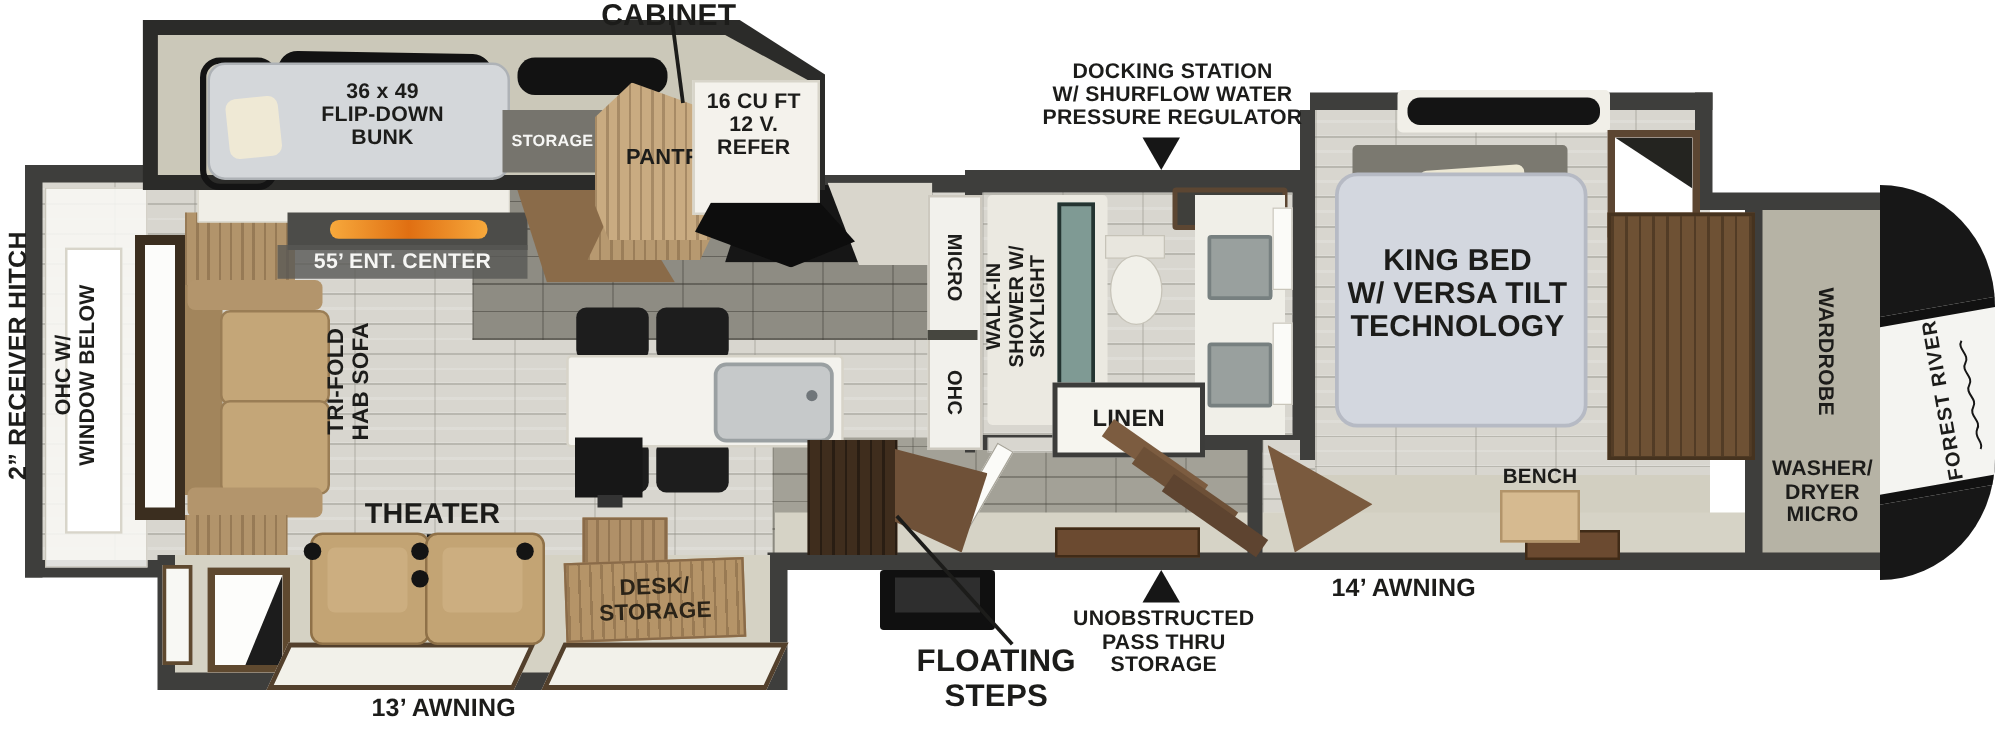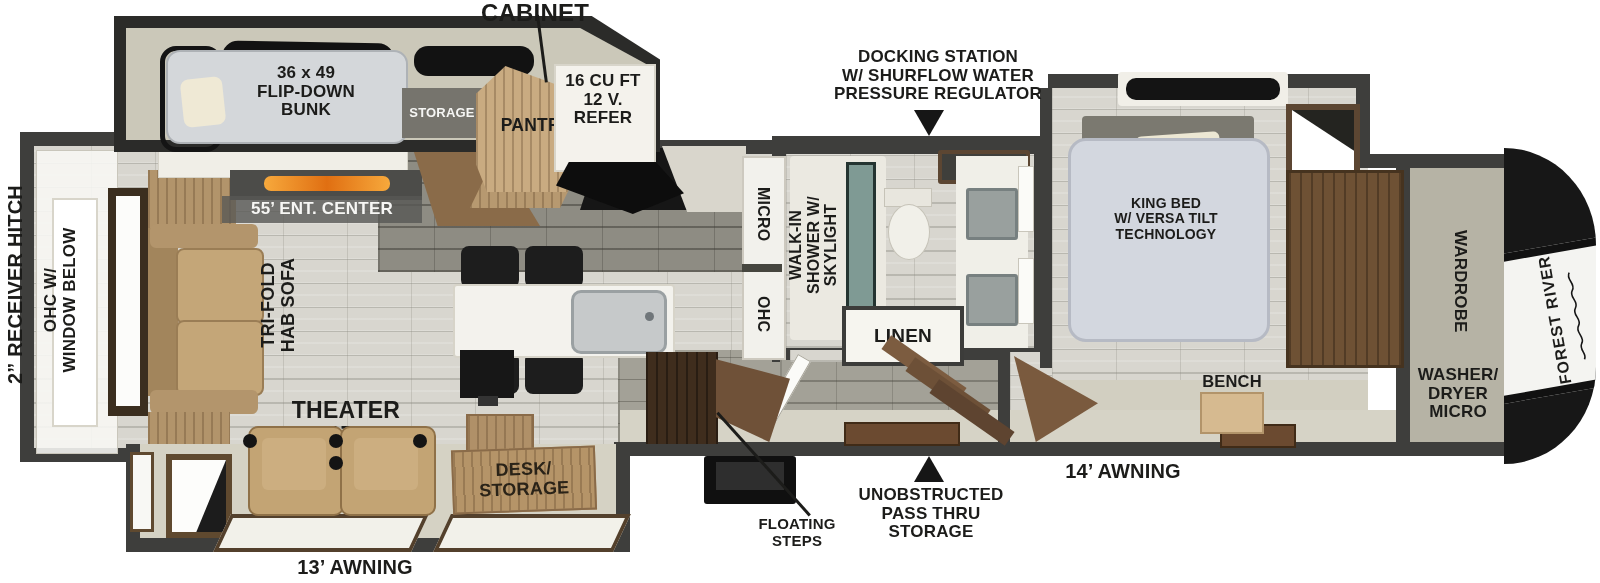--- a/index.html
+++ b/index.html
@@ -125,21 +125,21 @@
   <div class="abs" style="left:902px;top:382px;width:92px;height:17px;background:#6d5037;transform:rotate(35deg);"></div>
   <div class="abs" style="left:926px;top:404px;width:92px;height:17px;background:#5e4430;transform:rotate(35deg);"></div>
   <div class="abs" style="left:1014px;top:356px;width:84px;height:86px;background:#7a5a3e;clip-path:polygon(0 0,100% 55%,26% 100%);"></div>
   <div class="abs" style="left:704px;top:456px;width:92px;height:48px;background:#101010;border-radius:3px;"></div>
   <div class="abs" style="left:716px;top:462px;width:68px;height:28px;background:#2e2e2e;"></div>
   <div class="abs" style="left:1220px;top:424px;width:72px;height:20px;background:#6b4a30;border:2px solid #402b17;"></div>
 
   <div class="abs" style="left:1082px;top:116px;width:172px;height:28px;background:#7b7970;border-radius:4px;"></div>
   <div class="abs" style="left:1136px;top:134px;width:84px;height:28px;background:#ece7d3;border-radius:6px;transform:rotate(-4deg);"></div>
   <div class="abs" style="left:1068px;top:138px;width:196px;height:198px;background:#d3d7df;border:3px solid #b6bac4;border-radius:18px;"></div>
-  <div class="abs lbl" style="left:1078px;top:196px;width:176px;height:64px;font-size:14px;">
+  <div class="abs lbl" style="left:1078px;top:196px;width:176px;height:64px;font-size:24px;">
     <div>KING BED</div>
     <div>W/ VERSA TILT</div>
     <div>TECHNOLOGY</div>
   </div>
   <div class="abs" style="left:1118px;top:72px;width:170px;height:34px;background:#f1efe8;border-radius:4px;"></div>
   <div class="abs" style="left:1126px;top:78px;width:154px;height:22px;background:#141414;border-radius:10px;"></div>
   <div class="abs" style="left:1286px;top:104px;width:62px;height:74px;background:#ffffff;border:6px solid #5c4632;">
     <div class="abs" style="left:0;top:0;width:100%;height:100%;background:#242420;clip-path:polygon(0 0,100% 0,100% 55%);"></div>
   </div>
   <div class="abs grainV" style="left:1286px;top:170px;width:112px;height:192px;background-color:#6e5134;border:3px solid #46331f;"></div>
@@ -216,21 +216,21 @@
   <div class="abs lbl" style="left:818px;top:48px;width:240px;height:60px;font-size:17px;">
     <div>DOCKING STATION</div>
     <div>W/ SHURFLOW WATER</div>
     <div>PRESSURE REGULATOR</div>
   </div>
   <div class="abs" style="left:914px;top:110px;width:0;height:0;border-left:15px solid transparent;border-right:15px solid transparent;border-top:26px solid #161616;"></div>
 
   <div class="abs lbl vup flex-c" style="left:0px;top:165px;width:30px;height:240px;font-size:20px;">2” RECEIVER HITCH</div>
 
   <div class="abs" style="left:716px;top:413px;width:2.5px;height:138px;background:#1c1c1a;transform:rotate(-42deg);transform-origin:top center;"></div>
-  <div class="abs lbl" style="left:722px;top:516px;width:150px;height:58px;font-size:15px;">
+  <div class="abs lbl" style="left:722px;top:516px;width:150px;height:58px;font-size:25px;">
     <div>FLOATING</div>
     <div>STEPS</div>
   </div>
 
   <div class="abs" style="left:914px;top:456px;width:0;height:0;border-left:15px solid transparent;border-right:15px solid transparent;border-bottom:26px solid #161616;"></div>
   <div class="abs lbl" style="left:836px;top:486px;width:190px;height:60px;font-size:17px;">
     <div>UNOBSTRUCTED</div>
     <div>PASS THRU</div>
     <div>STORAGE</div>
   </div>

